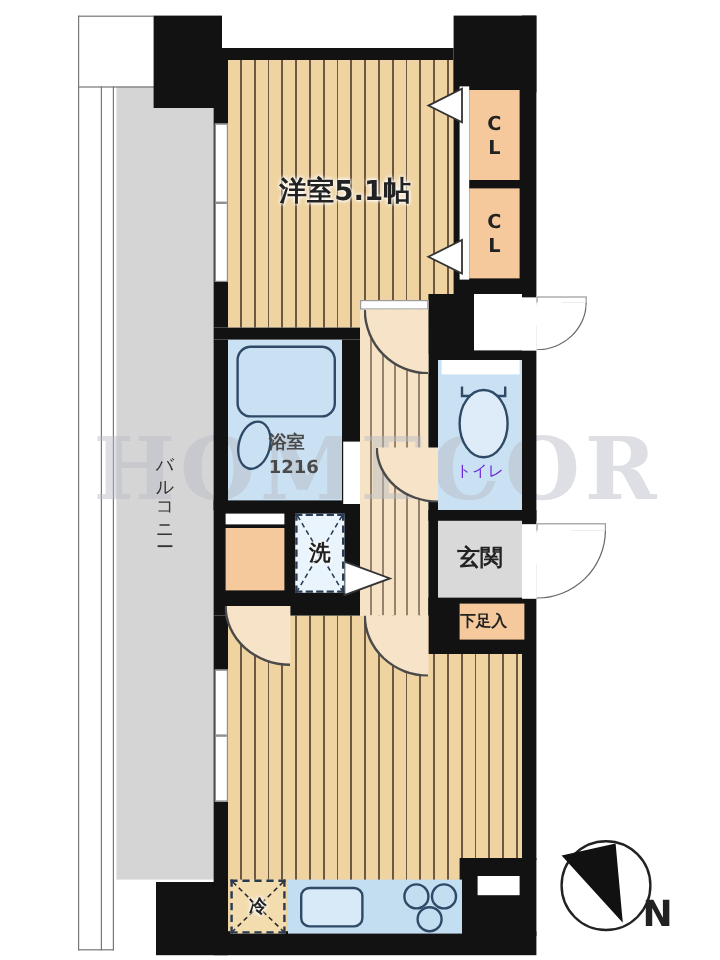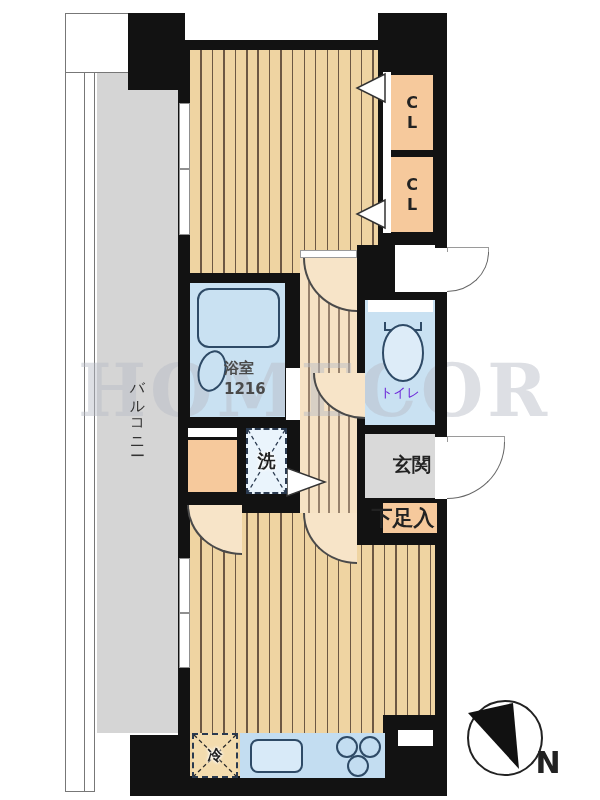--- a/index.html
+++ b/index.html
@@ -136,26 +136,27 @@
     <circle cx="40" cy="12" r="10" fill="none" stroke="#2e4a66" stroke-width="2"></circle>
     <circle cx="28" cy="31" r="10" fill="none" stroke="#2e4a66" stroke-width="2"></circle>
   </svg>
 
   <svg class="abs svglayer" style="left:455px;top:690px;" width="130" height="110" viewBox="0 0 130 110">
     <circle cx="50" cy="48" r="37" fill="#ffffff" stroke="#222" stroke-width="2"></circle>
     <polygon points="13,23 58,13 64,79" fill="#111"></polygon>
   </svg>
   <div class="abs lbl" style="left:528px;top:742px;width:40px;height:40px;font-size:30px;font-weight:bold;">N</div>
 
+  <div class="abs lbl halo" style="left:195px;top:142px;width:185px;height:34px;font-size:23px;font-weight:bold;">洋室5.1帖</div>
   <div class="abs lbl vtext" style="left:120px;top:330px;width:34px;height:160px;font-size:15px;color:#333;">バルコニー</div>
   <div class="abs" style="left:224px;top:358px;width:62px;height:48px;font-size:15px;line-height:1.4;color:#4a4a4a;z-index:6;font-weight:bold;">
     <div>浴室</div>
     <div>1216</div>
   </div>
   <div class="abs lbl" style="left:370px;top:384px;width:60px;height:18px;font-size:13px;color:#6d28d9;font-family:Liberation Mono, monospace;">トイレ</div>
-  <div class="abs lbl" style="left:377px;top:452px;width:70px;height:26px;font-size:19px;font-weight:bold;">玄関</div>
-  <div class="abs lbl" style="left:383px;top:503px;width:40px;height:30px;font-size:21px;font-weight:bold;">下足入</div>
+  <div class="abs lbl" style="left:365px;top:452px;width:70px;height:26px;font-size:19px;font-weight:bold;">玄関</div>
+  <div class="abs lbl" style="left:383px;top:503px;width:40px;height:30px;font-size:13px;font-weight:bold;">下足入</div>
   <div class="abs lbl vtext" style="left:391px;top:80px;width:42px;height:65px;font-size:16px;font-weight:bold;letter-spacing:1px;">CL</div>
   <div class="abs lbl vtext" style="left:391px;top:162px;width:42px;height:65px;font-size:16px;font-weight:bold;letter-spacing:1px;">CL</div>
   <div class="abs lbl halo" style="left:246px;top:428px;width:41px;height:66px;font-size:18px;font-weight:bold;">洗</div>
   <div class="abs lbl halo" style="left:192px;top:733px;width:46px;height:45px;font-size:15px;font-weight:bold;">冷</div>
 
 </div>
 
 </body></html>

